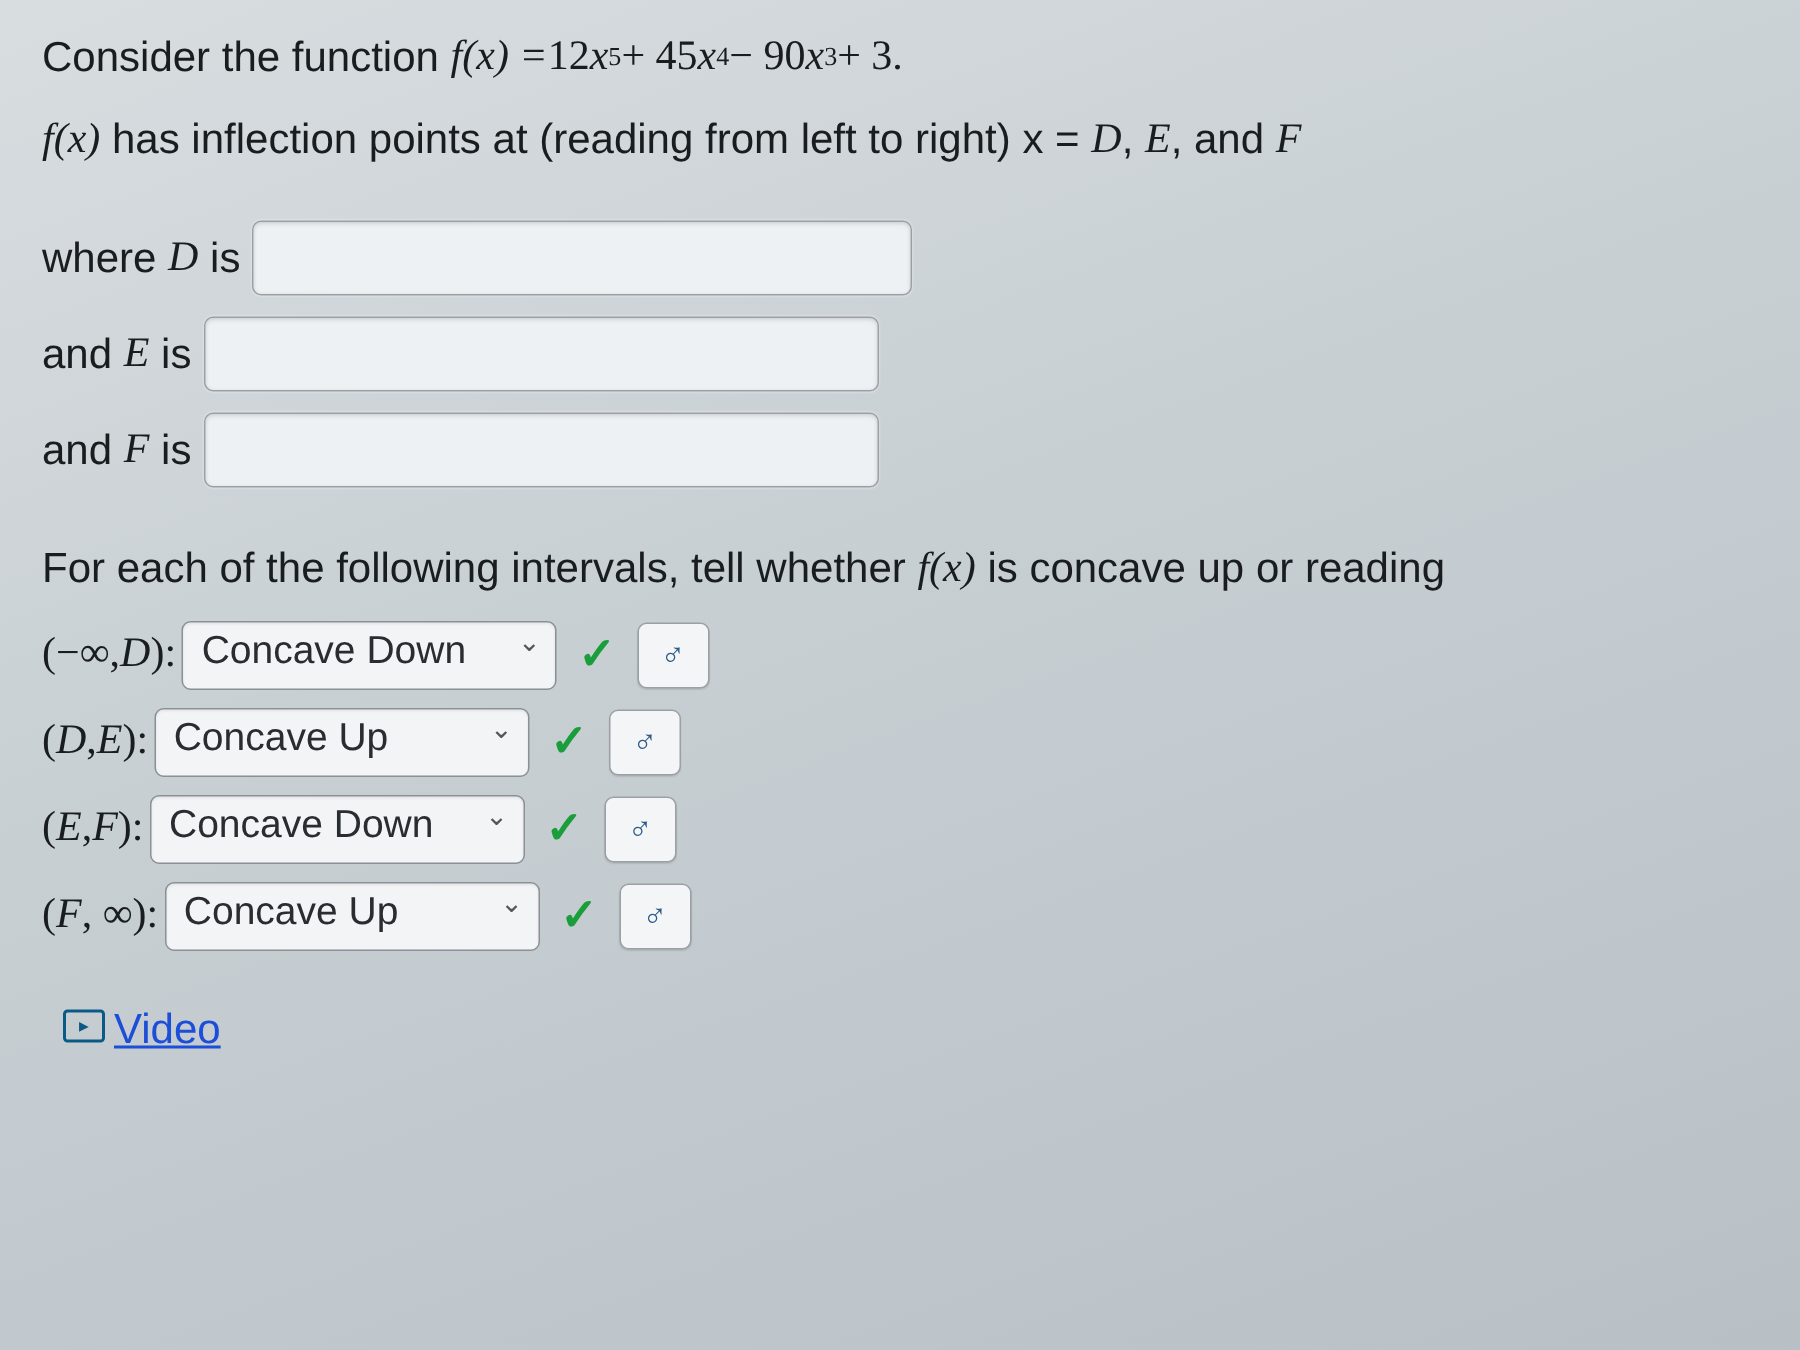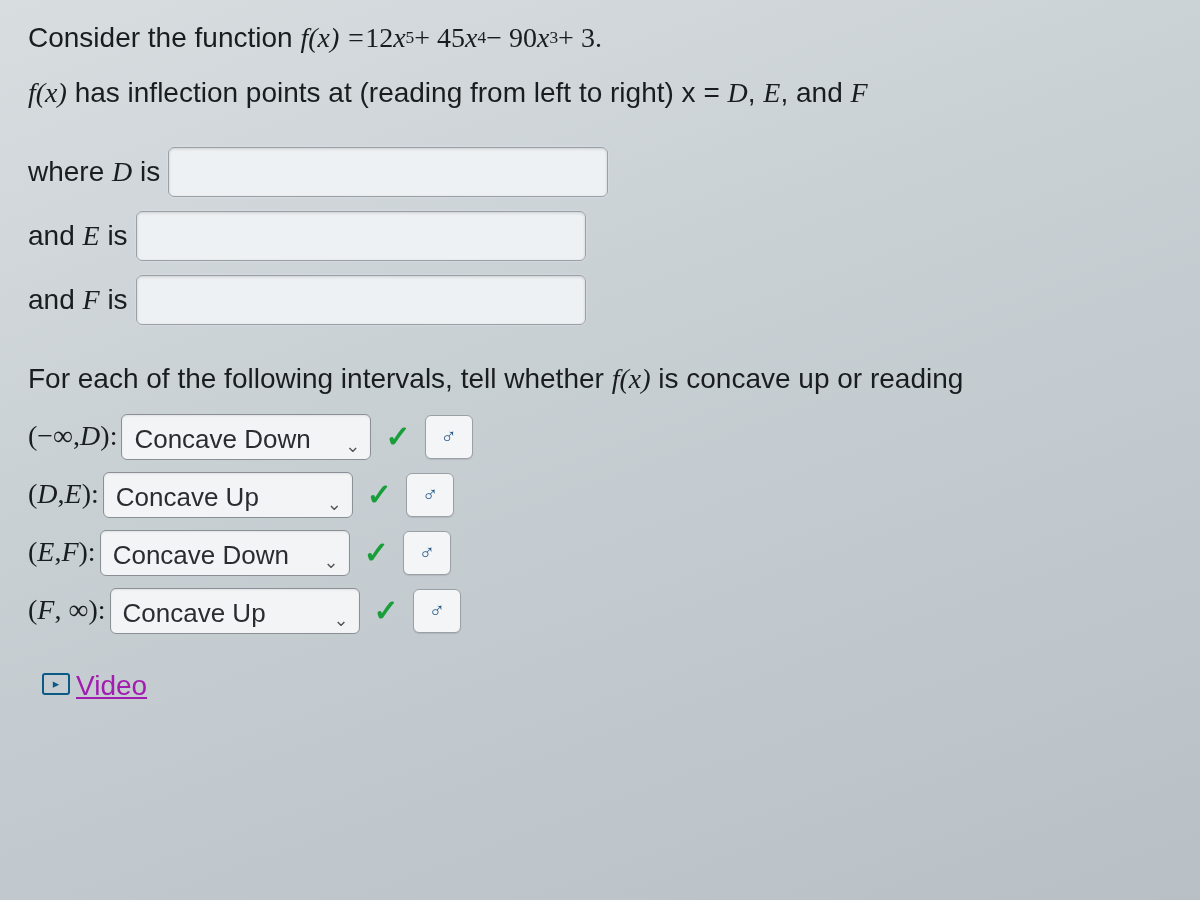--- a/index.html
+++ b/index.html
@@ -30,21 +30,21 @@
     border: 1px solid #9aa0a5;
     border-radius: 6px;
     box-shadow: inset 0 1px 3px rgba(0,0,0,0.15), 0 0 2px rgba(255,255,255,0.5);
     margin-left: 8px;
     vertical-align: middle;
   }
   .input-box.w1 { width: 440px; }
   .input-box.w2 { width: 450px; }
   .select-box {
     display: inline-flex;
-    align-items: flex-end;
+    align-items: flex-start;
     justify-content: space-between;
     height: 46px;
     min-width: 250px;
     background: #f2f4f6;
     border: 1px solid #8a9096;
     border-radius: 6px;
     padding: 0 10px 0 12px;
     color: #2a2d30;
     font-size: 26px;
     box-shadow: inset 0 1px 2px rgba(0,0,0,0.08);
@@ -86,21 +86,21 @@
     border: 2px solid #0a5a85;
     border-radius: 3px;
     color: #0a5a85;
     font-size: 13px;
     margin: 0 6px 0 14px;
     vertical-align: middle;
     position: relative;
     top: -2px;
   }
   .video-link {
-    color: #a21caf;
+    color: #1d4ed8;
     text-decoration: underline;
   }
   .section-gap { height: 20px; }
 </style>
 </head>
 <body>
 
 <div class="row">
   <span class="txt">Consider the function </span>
   <span class="mathit">f(x) = </span>

